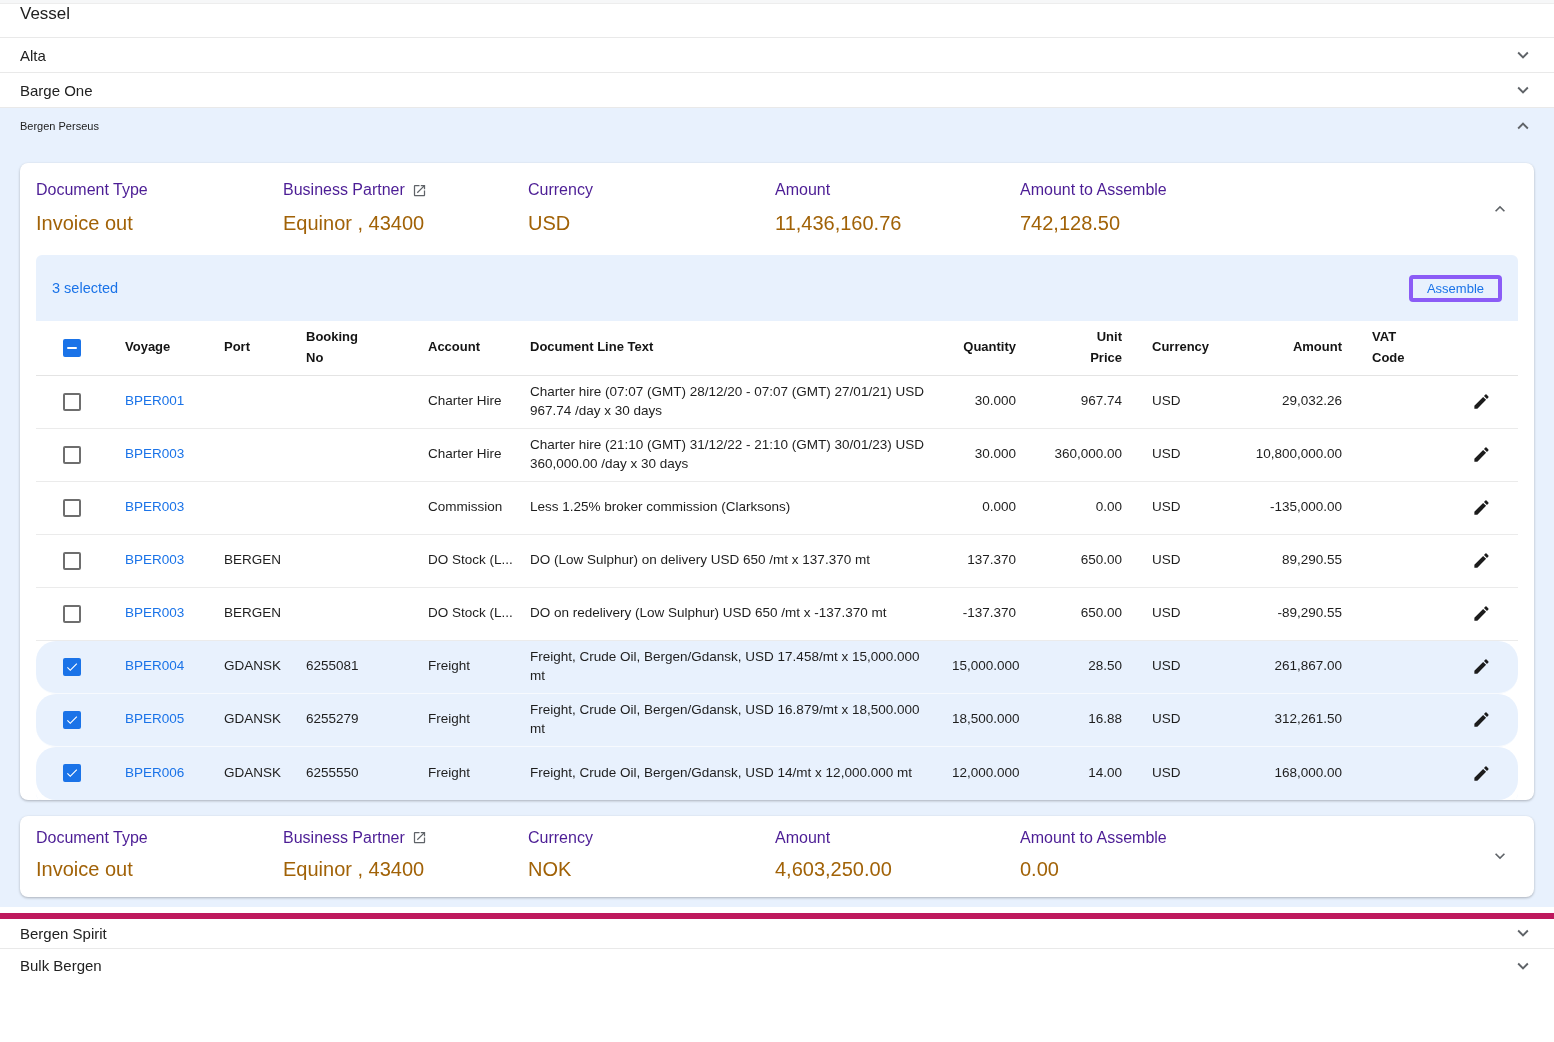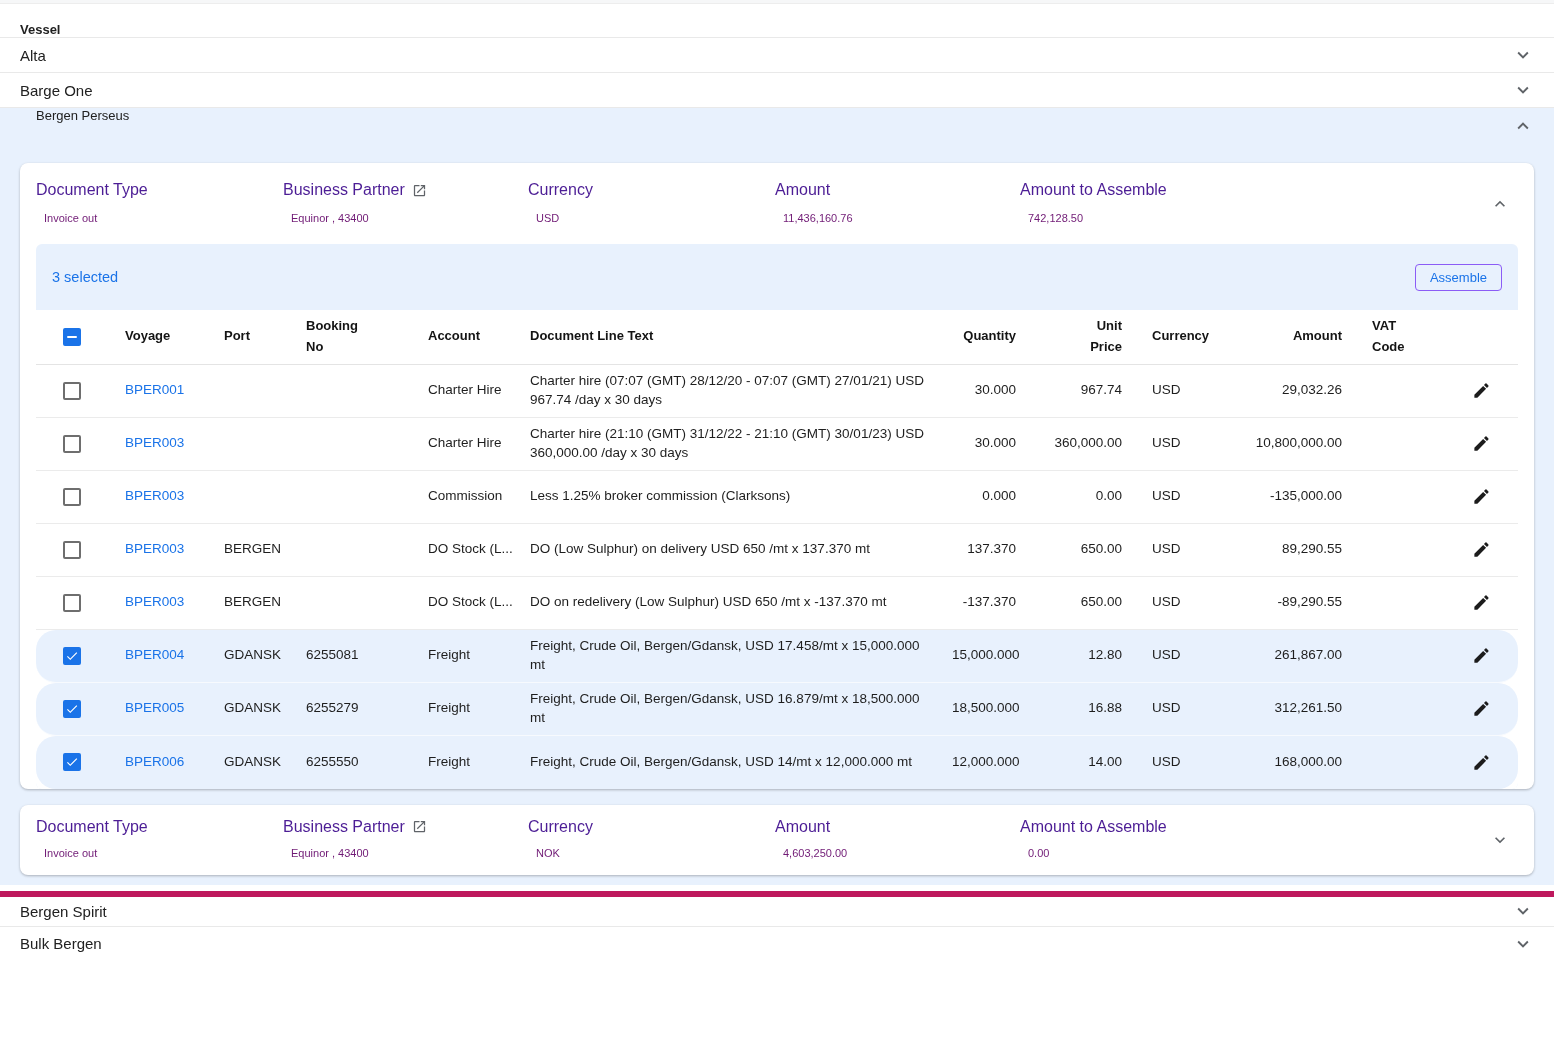--- a/index.html
+++ b/index.html
@@ -7,36 +7,36 @@
   body {
     font-family: "Liberation Sans", sans-serif;
     background: #ffffff;
     color: #212121;
     position: relative;
   }
   .top-strip { height: 4px; background: #f6f7f8; border-bottom: 1px solid #ededed; }
 
   
   .list-header {
-    height: 34px; display: flex; align-items: flex-end;
-    padding: 0 20px; font-size: 13px; font-weight: 700;
+    height: 34px; display: flex; align-items: flex-start;
+    padding: 0 20px; font-size: 17px; font-weight: 400;
     border-bottom: 1px solid #e9e9e9; background: #fff;
   }
   .vessel-row {
     height: 35px; display: flex; align-items: center; justify-content: space-between;
     padding: 0 20px; font-size: 15px; background: #fff;
     border-bottom: 1px solid #e9e9e9; cursor: pointer;
   }
   .chev { display: inline-flex; align-items: center; }
 
   
   .panel { background: #e8f1fd; padding-bottom: 10px; }
   .panel-header {
-    height: 36px; display: flex; justify-content: space-between;
-    padding: 0 20px; font-size: 13px; cursor: pointer; margin-left: 16px;
+    height: 36px; display: flex; align-items: center; justify-content: space-between;
+    padding: 0 20px; font-size: 11px; cursor: pointer;
   }
   .refresh-row { display: flex; justify-content: flex-end; padding: 16px 20px 0; }
   .btn-primary {
     background: #1a73e8; color: #fff; border: none; border-radius: 4px;
     height: 31px; padding: 0 15px; font-size: 13px; font-family: inherit;
     cursor: pointer; box-shadow: 0 1px 2px rgba(0,0,0,0.25);
   }
 
   
   .card {
@@ -49,37 +49,37 @@
     display: grid;
     grid-template-columns: 247px 245px 247px 245px 1fr 40px;
     padding: 18px 16px 20px;
   }
   .card.second .card-header { padding: 13px 16px 16px; }
   .field-label {
     font-size: 16px; color: #4c1d95; margin-bottom: 13px;
     display: flex; align-items: center; gap: 7px;
   }
   .card.second .field-label { margin-bottom: 11px; }
-  .field-value { font-size: 11px; color: #701a75; margin-left: 8px; }
+  .field-value { font-size: 20px; color: #a16207; }
   .collapse-btn {
     position: absolute; right: 24px; top: 50%; transform: translateY(-50%);
     display: inline-flex; cursor: pointer;
   }
 
   
   .selection-area {
     margin: 0 16px 16px; background: #e8f1fd; border-radius: 6px; overflow: hidden;
   }
   .selection-bar {
     display: flex; align-items: center; justify-content: space-between;
     padding: 17px 16px; height: 66px;
   }
   .sel-count { color: #1a73e8; font-size: 14.5px; }
   .btn-outline {
-    background: transparent; color: #1a73e8; border: 1px solid #8b5cf6;
+    background: transparent; color: #1a73e8; border: 4px solid #8b5cf6;
     border-radius: 4px; height: 27px; padding: 0 14px; font-size: 13px;
     font-family: inherit; cursor: pointer;
   }
 
   
   .table { width: 100%; background: #fff; }
   .thead, .trow {
     display: grid;
     grid-template-columns: 72px 108px 82px 122px 104px 1fr 84px 106px 100px 120px 90px 74px;
     align-items: center;
@@ -339,21 +339,21 @@
                   <path fill="#fff" d="M9 16.17 4.83 12l-1.42 1.41L9 19 21 7l-1.41-1.41z"></path>
                 </svg>
               </span>
             </div>
           <div class="cell c-voyage"><span class="link">BPER004</span></div>
           <div class="cell c-port">GDANSK</div>
           <div class="cell c-booking">6255081</div>
           <div class="cell c-account">Freight</div>
           <div class="cell c-text">Freight, Crude Oil, Bergen/Gdansk, USD 17.458/mt x 15,000.000 mt</div>
           <div class="cell c-qty">15,000.000</div>
-          <div class="cell c-unit">12.80</div>
+          <div class="cell c-unit">28.50</div>
           <div class="cell c-cur">USD</div>
           <div class="cell c-amt">261,867.00</div>
           <div class="cell c-vat"></div>
           <div class="cell c-edit">
               <span class="icon-btn">
                 <svg width="19" height="19" viewBox="0 0 24 24">
                   <path fill="#1c1c1c" d="M3 17.25V21h3.75L17.81 9.94l-3.75-3.75L3 17.25zM20.71 7.04c.39-.39.39-1.02 0-1.41l-2.34-2.34a.996.996 0 0 0-1.41 0l-1.83 1.83 3.75 3.75 1.83-1.83z"></path>
                 </svg>
               </span>
             </div>

